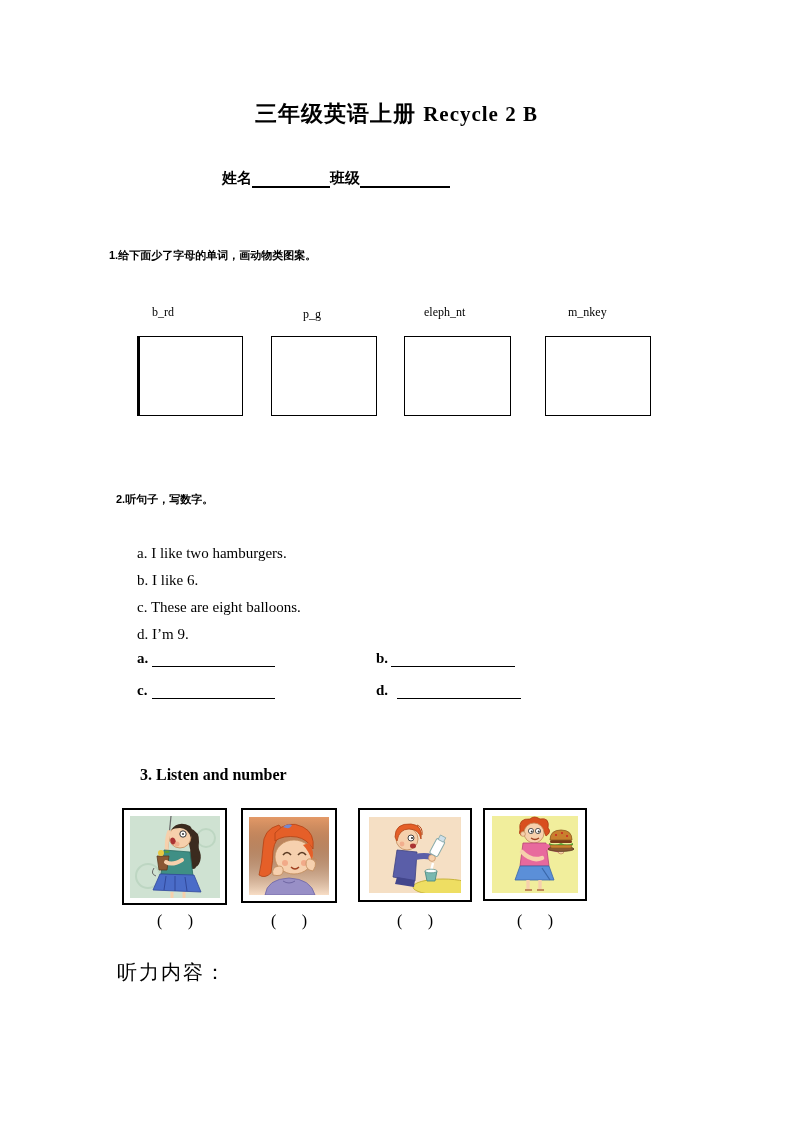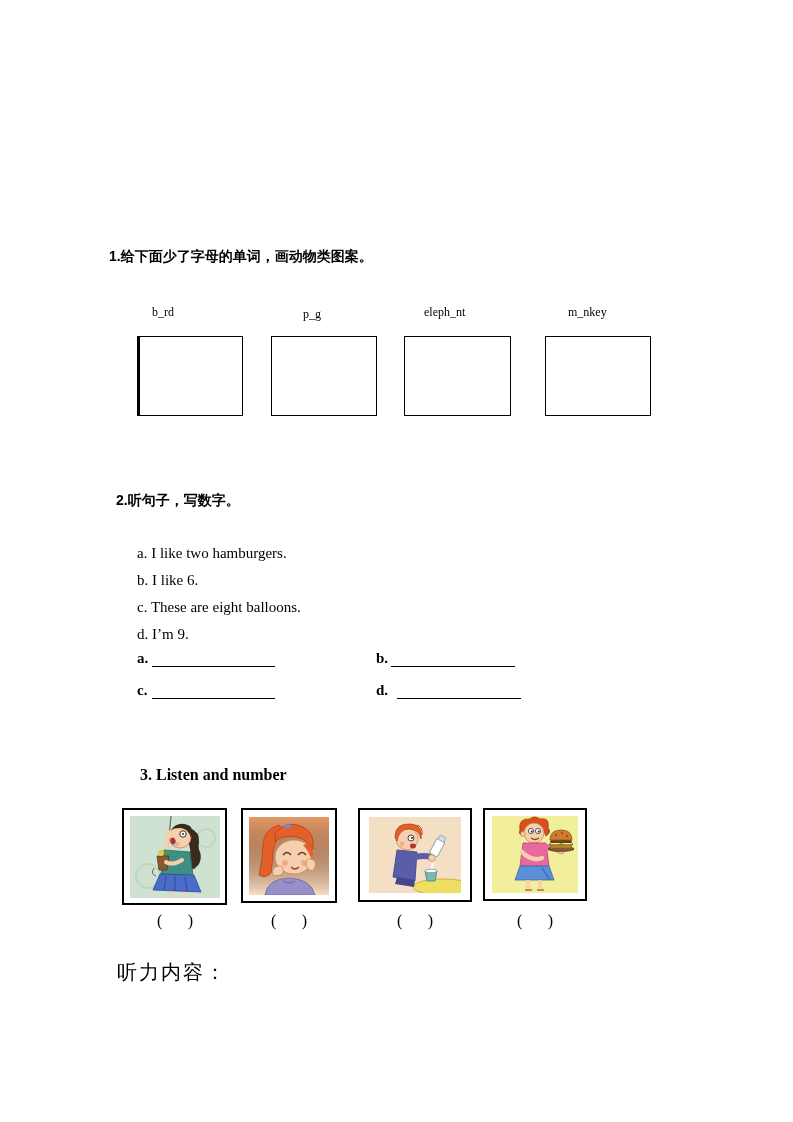--- a/index.html
+++ b/index.html
@@ -16,21 +16,21 @@
   .cn{font-family:"Liberation Sans",sans-serif;}
 
   .title{left:0;right:0;top:99px;text-align:center;font-weight:bold;font-size:22px;letter-spacing:1px;}
   .title .en{font-family:"Liberation Serif",serif;font-size:21px;}
 
   .name-line{left:222px;top:169px;font-size:15px;font-weight:bold;white-space:nowrap;}
   .blank{display:inline-block;border-bottom:2px solid #000;height:15px;vertical-align:bottom;}
   .blank.name{width:78px;}
   .blank.class{width:90px;}
 
-  .q-heading{font-size:14px;font-weight:bold;}
+  .q-heading{font-size:11px;font-weight:bold;}
   .q1-heading{left:109px;top:248px;}
   .q2-heading{left:116px;top:492px;}
   .q3-heading{left:112px;top:766px;font-family:"Liberation Serif",serif;font-size:16px;margin-left:28px;}
 
   .word{font-family:"Liberation Serif",serif;font-size:12px;top:305px;}
   .draw-box{top:336px;height:80px;border:1.5px solid #000;background:#fff;box-sizing:border-box;}
   .draw-box.first{border-left:3px solid #000;}
 
   .sentence{left:137px;font-family:"Liberation Serif",serif;font-size:15px;white-space:nowrap;}
 
@@ -44,21 +44,29 @@
   .paren-pair{top:912px;width:36px;display:flex;justify-content:space-between;
               font-family:"Liberation Serif",serif;font-size:16px;}
 
   .listening{left:117px;top:959px;font-size:20px;font-weight:normal;letter-spacing:2px;}
 </style>
 </head>
 <body>
 
 <div class="page">
 
-
+  <div class="abs title">
+    <span class="cn">三年级英语上册</span>
+    <span> </span>
+    <span class="en">Recycle 2 B</span>
+  </div>
+
+  <div class="abs name-line">
+    <span>姓名</span><span class="blank name"></span><span>班级</span><span class="blank class"></span>
+  </div>
 
   <div class="abs q-heading q1-heading cn">1.给下面少了字母的单词，画动物类图案。</div>
 
   <div class="abs word" style="left:152px;">b_rd</div>
   <div class="abs word" style="left:303px;top:307px;">p_g</div>
   <div class="abs word" style="left:424px;">eleph_nt</div>
   <div class="abs word" style="left:568px;">m_nkey</div>
 
   <div class="abs draw-box first" style="left:137px;width:106px;"></div>
   <div class="abs draw-box" style="left:271px;width:106px;"></div>

